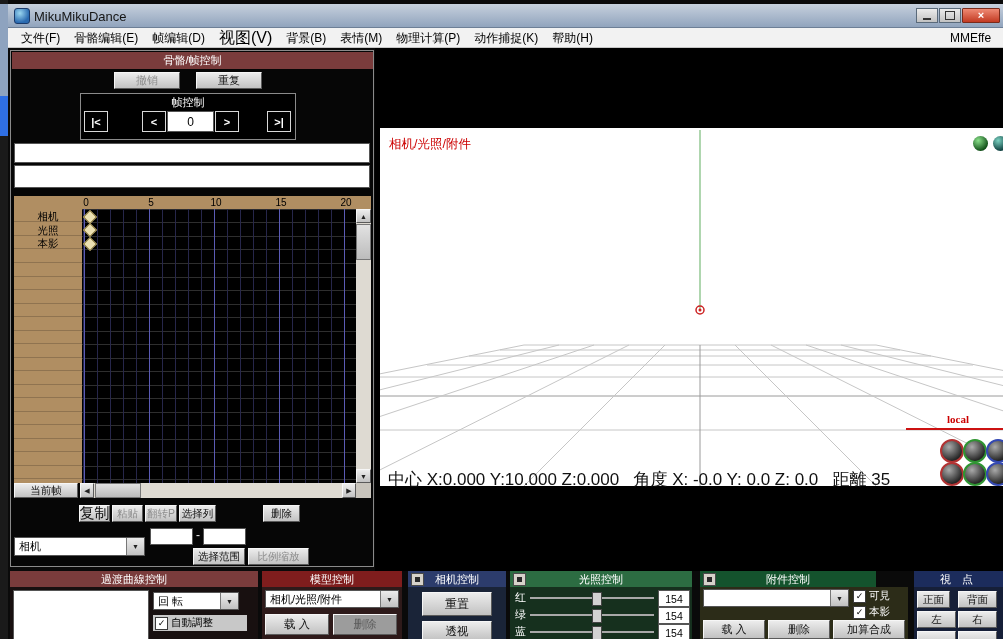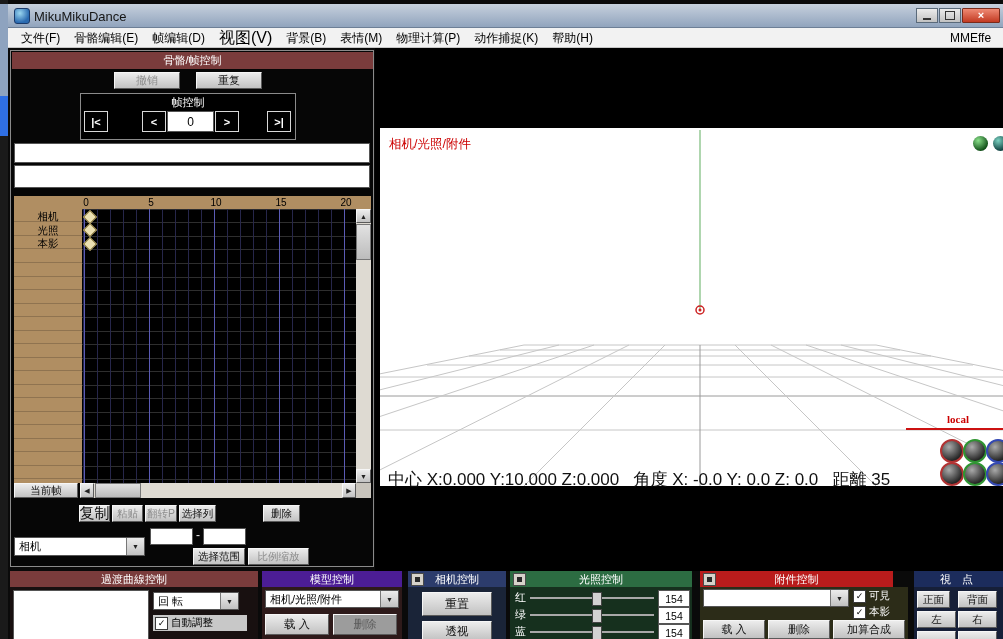--- a/index.html
+++ b/index.html
@@ -186,21 +186,21 @@
   <span class="ddtext">回 転</span>
   <span class="ddarrow">
       <span class="arrow">▼</span>
     </span>
 </div>
 <div class="a" style="left:153px;top:615px;width:94px;height:16px;background:#c8c8c8;display:flex;align-items:center;gap:3px;padding-left:2px">
   <span class="chk">✓</span>
   <span style="font-size:10.5px;color:#000">自動調整</span>
 </div>
 
-<div class="a hdr" style="left:262px;top:571px;width:140px;height:16px;background:#4c1d95">模型控制</div>
+<div class="a hdr" style="left:262px;top:571px;width:140px;height:16px;background:#7f1d1d">模型控制</div>
 <div class="a" style="left:262px;top:587px;width:140px;height:52px;background:#2e1a1a"></div>
 <div class="a dd" style="left:265px;top:590px;width:134px;height:18px">
   <span class="ddtext">相机/光照/附件</span>
   <span class="ddarrow">
       <span class="arrow">▼</span>
     </span>
 </div>
 <div class="a btn" style="left:265px;top:614px;width:64px;height:21px;font-size:11.5px">载 入</div>
 <div class="a btn dark" style="left:333px;top:614px;width:64px;height:21px;font-size:11.5px">删除</div>
 
@@ -227,21 +227,21 @@
 <div class="valbox" style="left:658px;top:590px;width:30px;height:15px">154</div>
 <span class="a" style="left:515px;top:607px;color:#fff;font-size:11px">绿</span>
 <div class="slider-track" style="left:530px;top:614px;width:124px"></div>
 <div class="slider-thumb" style="left:592px;top:609px"></div>
 <div class="valbox" style="left:658px;top:607px;width:30px;height:15px">154</div>
 <span class="a" style="left:515px;top:624px;color:#fff;font-size:11px">蓝</span>
 <div class="slider-track" style="left:530px;top:631px;width:124px"></div>
 <div class="slider-thumb" style="left:592px;top:626px"></div>
 <div class="valbox" style="left:658px;top:624px;width:30px;height:15px">154</div>
 
-<div class="a hdr" style="left:700px;top:571px;width:193px;height:16px;background:#b91c1c">
+<div class="a hdr" style="left:700px;top:571px;width:176px;height:16px;background:#14532d">
   <span class="minbox" style="position:absolute;left:3px;top:2px">
       <i></i>
     </span>
   <span>附件控制</span>
 </div>
 <div class="a" style="left:700px;top:587px;width:208px;height:52px;background:#2c2c18"></div>
 <div class="a dd" style="left:703px;top:589px;width:146px;height:18px">
   <span class="ddtext"></span>
   <span class="ddarrow">
       <span class="arrow">▼</span>

